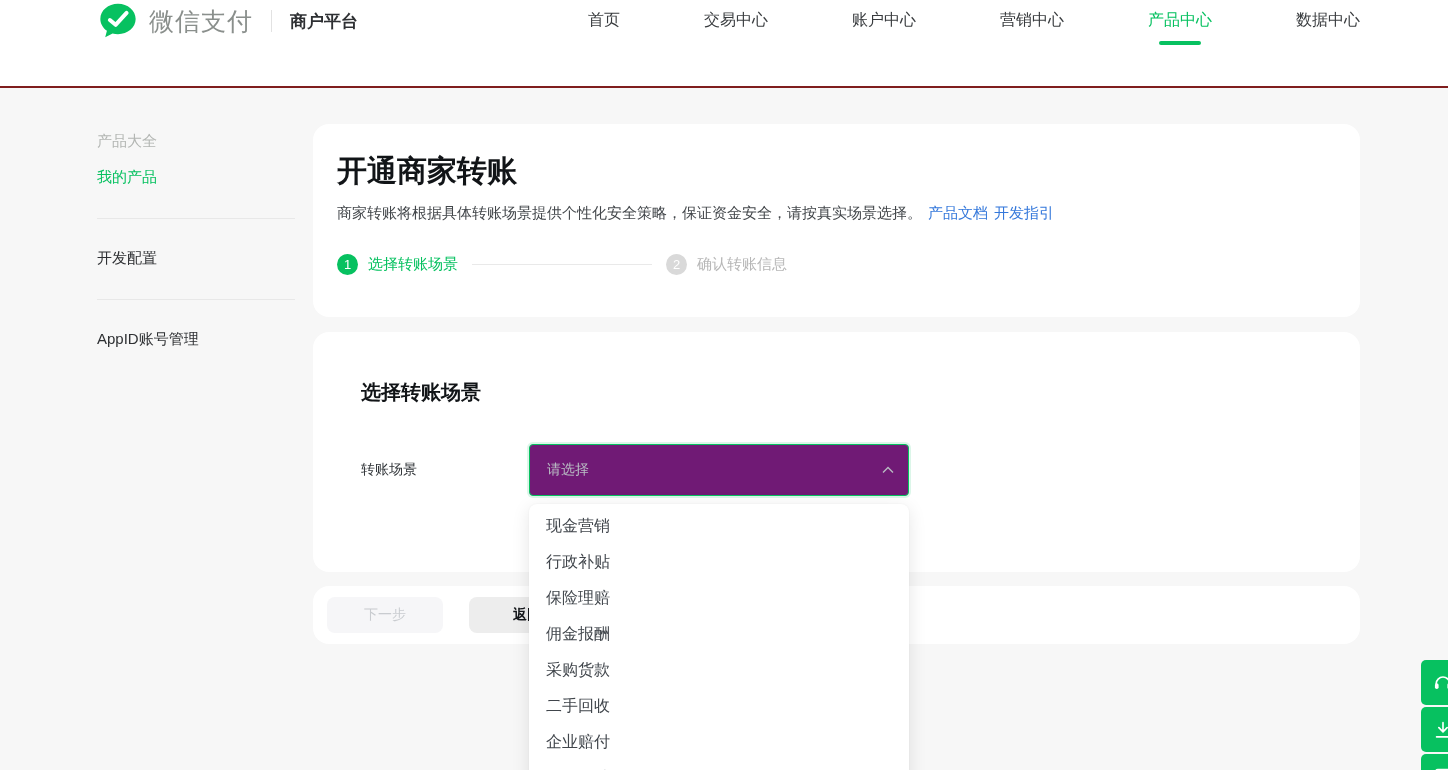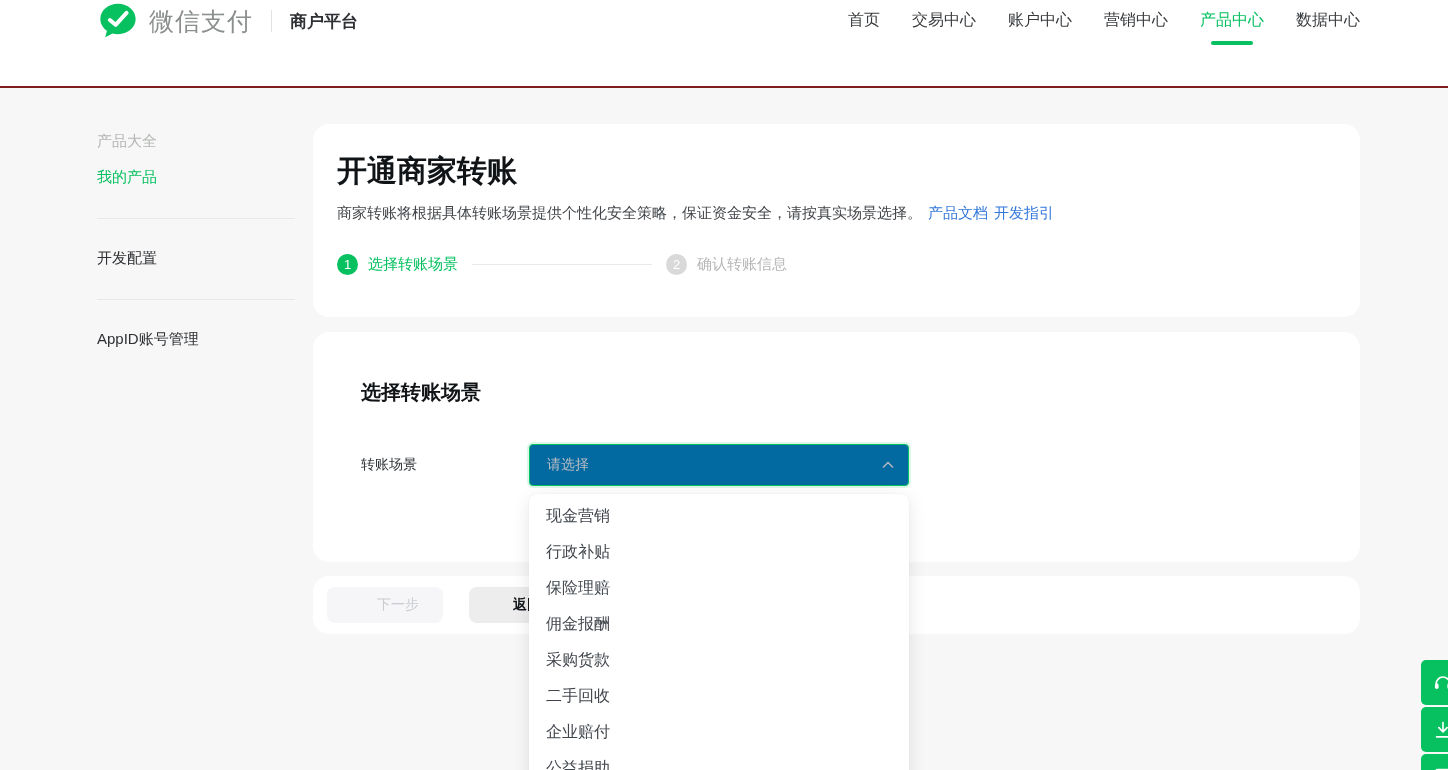--- a/index.html
+++ b/index.html
@@ -8,21 +8,21 @@
   .page { position:relative; width:1448px; height:770px; overflow:hidden; }
 
   
   .header { height:88px; background:#fff; border-bottom:2px solid #7f1d1d;
             display:flex; align-items:flex-start; padding:0 88px 0 97px; }
   .brand { display:flex; align-items:center; }
   .brand .logo-svg { width:42px; height:42px; }
   .brand .logo-text { font-size:25px; color:#8a8f8c; margin-left:10px; letter-spacing:1px; }
   .brand .divider { width:1px; height:22px; background:#e2e2e2; margin:0 18px; }
   .brand .platform { font-size:17px; color:#2e3033; font-weight:700; }
-  .nav { margin-left:auto; display:flex; align-items:center; gap:32px; }
+  .nav { margin-left:auto; display:flex; align-items:center; gap:84px; }
   .nav-item { font-size:16px; color:#383b3e; cursor:pointer; position:relative; padding:10px 0 14px; }
   .nav-item.active { color:#07c160; }
   .nav-item.active::after { content:""; position:absolute; left:50%; transform:translateX(-50%);
       bottom:0; width:42px; height:4px; background:#07c160; border-radius:2px; }
 
   
   .content { display:flex; padding:36px 88px 0 97px; }
   .sidebar { width:216px; flex:0 0 216px; }
   .side-item { font-size:15px; padding:8px 0 9px; cursor:pointer; color:#2e3033; }
   .side-item.muted { color:#b3b6b3; cursor:default; }
@@ -45,35 +45,35 @@
   .step.inactive .step-circle { background:#d9d9d9; }
   .step.inactive .step-label { color:#b7b7b7; }
   .step-line { width:180px; height:1px; background:#e9e9e9; margin:0 14px; }
 
   
   .scene-card { margin-top:15px; padding:46px 48px 76px; }
   .scene-heading { font-size:20px; font-weight:700; color:#111417; line-height:28px; margin-bottom:38px; }
   .form-row { display:flex; align-items:center; }
   .form-label { width:168px; flex:0 0 168px; font-size:14px; color:#33373b; }
   .select-wrap { position:relative; width:380px; }
-  .select-box { width:380px; height:42px; background:#0369a1; border:1px solid #07c160;
+  .select-box { width:380px; height:52px; background:#701a75; border:1px solid #07c160;
       box-shadow:0 0 0 2px rgba(7,193,96,0.14); border-radius:4px;
       display:flex; align-items:center; padding:0 14px 0 17px; cursor:pointer;font-family:Liberation Mono, monospace; }
   .select-placeholder { flex:1; font-size:14px; color:#b9bdc4; }
   .select-arrow { width:12px; height:8px; }
   .dropdown { position:absolute; top:calc(100% + 8px); left:0; width:380px; background:#fff;
       border-radius:8px; box-shadow:0 4px 18px rgba(0,0,0,0.10), 0 0 2px rgba(0,0,0,0.05);
       padding:4px 0; z-index:30; }
   .dropdown-item { height:36px; line-height:36px; padding:0 17px; font-size:16px; color:#41464c; cursor:pointer; }
 
   
   .footer-card { margin-top:14px; padding:11px 14px; display:flex; align-items:center; }
   .btn { height:36px; min-width:116px; border:none; border-radius:8px; font-size:14px;
       font-family:inherit; cursor:pointer; padding:0 24px; }
-  .btn-next { background:#f6f6f8; color:#c9ccd0; cursor:not-allowed;text-align:right; }
+  .btn-next { background:#f6f6f8; color:#c9ccd0; cursor:not-allowed; }
   .btn-back { background:#ededed; color:#15181c; font-weight:700; margin-left:26px; }
 
   
   .float-stack { position:absolute; top:660px; right:-17px; width:44px; z-index:40; }
   .float-btn { width:44px; height:45px; background:#07c160; border-radius:5px; margin-bottom:2px;
       display:flex; align-items:center; justify-content:center; cursor:pointer; }
   .float-btn svg { width:22px; height:22px; }
 </style>
 </head>
 <body>

